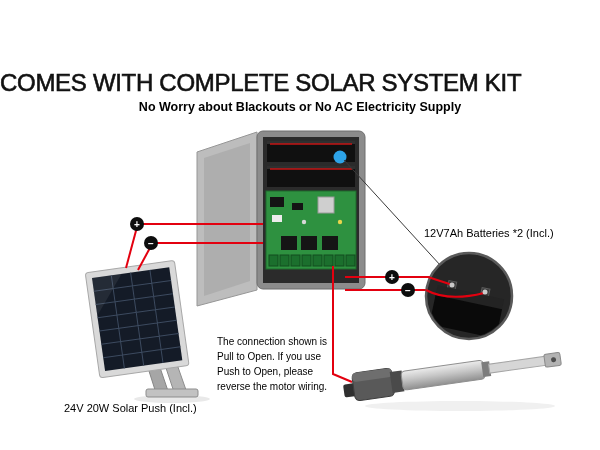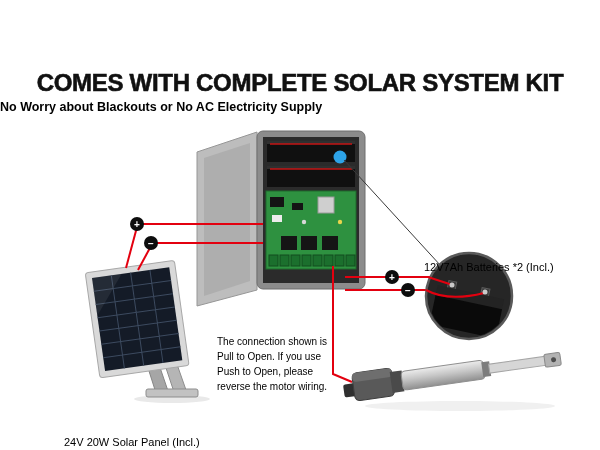--- a/index.html
+++ b/index.html
@@ -2,29 +2,29 @@
 <html><head>
 <meta charset="utf-8">
 <style>
   html,body{margin:0;padding:0;background:#fff;}
   .stage{
     position:relative;width:600px;height:450px;background:#ffffff;overflow:hidden;
     font-family:"Liberation Sans",sans-serif;color:#000;
   }
   .stage svg{position:absolute;left:0;top:0;}
   .title{
-    position:absolute;left:0;right:0;top:69px;text-align:center;
-    font-size:24px;font-weight:bold;letter-spacing:-0.3px;color:#111;
+    position:absolute;left:0;right:0;top:69px;
+    font-size:24px;font-weight:normal;letter-spacing:-0.3px;color:#111;
     -webkit-text-stroke:0.6px #111;
   }
   .subtitle{
-    position:absolute;left:0;right:0;top:100px;
+    position:absolute;left:0;right:0;top:100px;text-align:center;
     font-size:12.5px;font-weight:bold;color:#000;
   }
-  .small-label{position:absolute;font-size:11px;color:#000;margin-top:34px;}
+  .small-label{position:absolute;font-size:11px;color:#000;}
   .batteries-label{left:424px;top:227px;}
   .panel-label{left:64px;top:402px;}
   .note{
     position:absolute;left:217px;top:334px;font-size:10px;line-height:15px;
     white-space:pre-line;color:#000;
   }
   .badge-txt{
     font-family:"Liberation Sans",sans-serif;font-size:10px;font-weight:bold;
     fill:#fff;text-anchor:middle;
   }
@@ -169,15 +169,15 @@
     </g>
   </svg>
 
   <div class="title">COMES WITH COMPLETE SOLAR SYSTEM KIT</div>
   <div class="subtitle">No Worry about Blackouts or No AC Electricity Supply</div>
   <div class="small-label batteries-label">12V7Ah Batteries *2 (Incl.)</div>
   <div class="note">The connection shown is
 Pull to Open. If you use
 Push to Open, please
 reverse the motor wiring.</div>
-  <div class="small-label panel-label">24V 20W Solar Panel (Incl.)</div>
+  <div class="small-label panel-label">24V 20W Solar Push (Incl.)</div>
 
 </div>
 
 </body></html>

